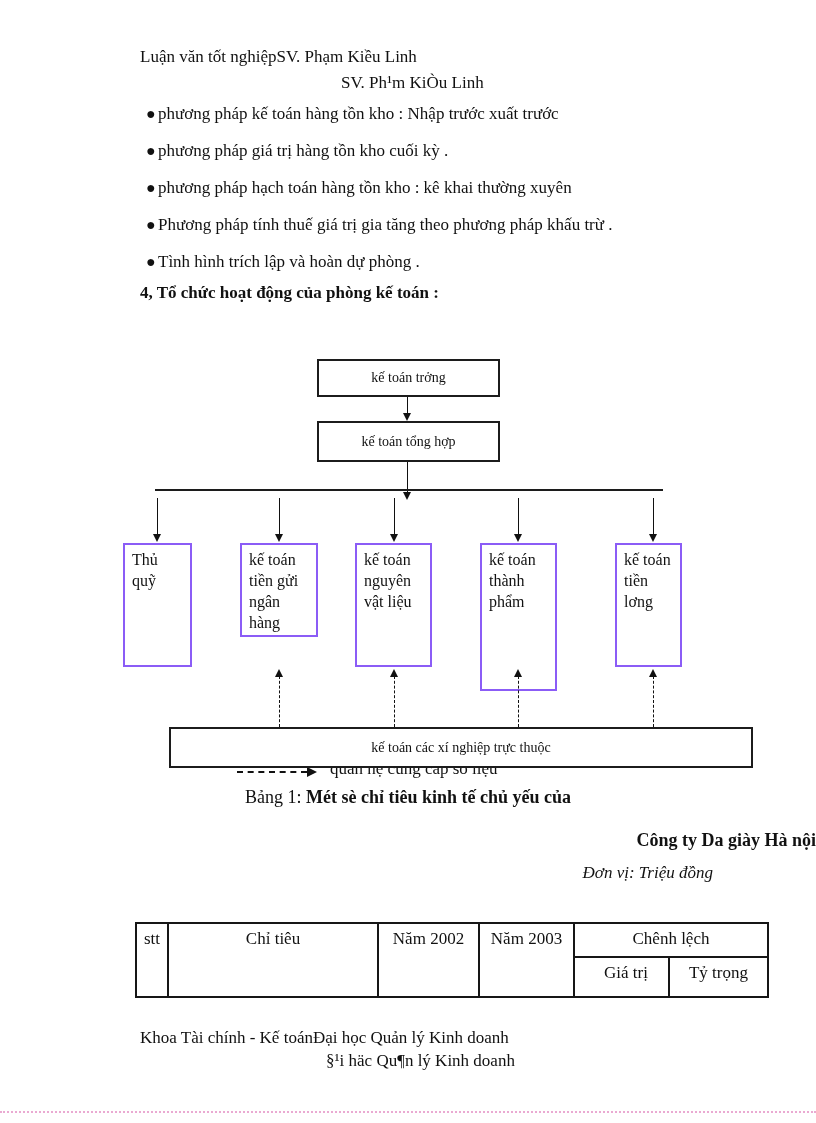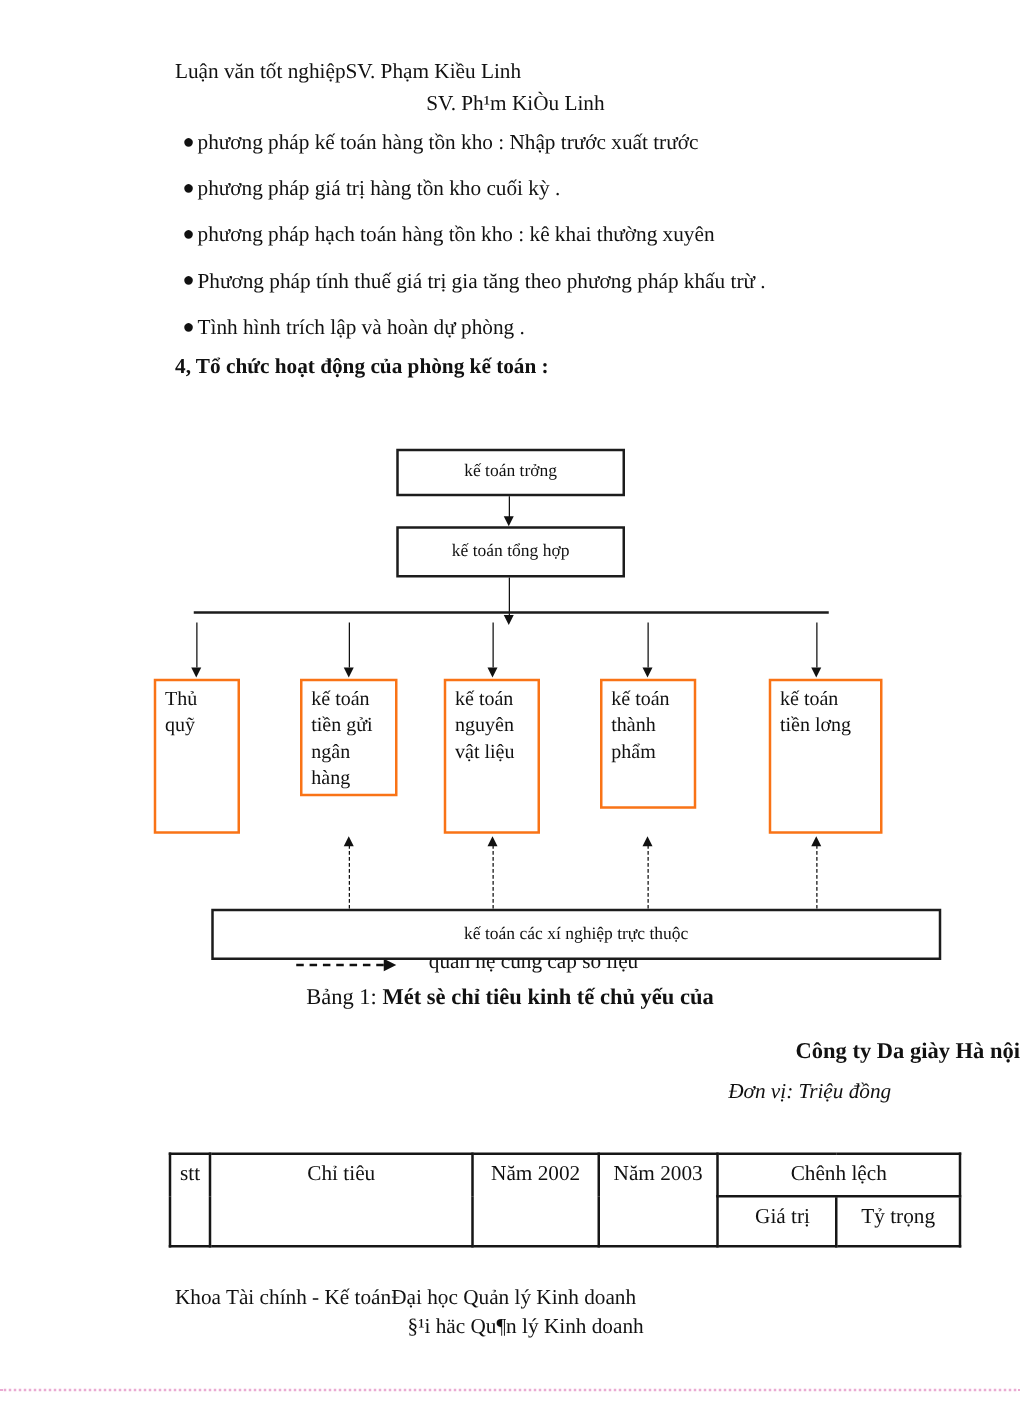--- a/index.html
+++ b/index.html
@@ -16,39 +16,39 @@
   .bullets .dot { width:18px; flex:0 0 18px; font-size:16px; padding-left:6px; }
   .sec-heading { left:140px; top:283px; font-size:17px; font-weight:bold; }
 
   .chart { left:0; top:340px; width:816px; height:450px; }
   .obox {
     position:absolute; border:2px solid #1c1c1c; background:#fff;
     display:flex; align-items:center; justify-content:center;
     font-size:14px; text-align:center;
   }
   .dbox {
-    position:absolute; border:2px solid #f97316; background:#fff;
+    position:absolute; border:2px solid #8b5cf6; background:#fff;
     font-size:16px; line-height:1.32; padding:4px 7px 0 7px;
   }
   .vl  { position:absolute; width:0; border-left:1.6px solid #111; }
   .vld { position:absolute; width:0; border-left:1.6px dashed #111; }
   .hline { position:absolute; height:0; border-top:2px solid #1c1c1c; }
   .ah-down { position:absolute; width:0; height:0;
     border-left:4.5px solid transparent; border-right:4.5px solid transparent;
     border-top:8px solid #111; }
   .ah-up { position:absolute; width:0; height:0;
     border-left:4.5px solid transparent; border-right:4.5px solid transparent;
     border-bottom:8px solid #111; }
   .widebox { z-index:2; }
   .legend { position:absolute; left:237px; top:419px; z-index:1; display:flex; font-size:17px; }
   .legend .dash { width:70px; height:0; border-top:2.5px dashed #111; margin-top:12px; }
   .legend .ah-right { width:0; height:0; margin-top:8px;
     border-top:5px solid transparent; border-bottom:5px solid transparent;
     border-left:10px solid #111; }
-  .legend .lbl { margin-left:26px; }
+  .legend .lbl { margin-left:13px; }
 
   .cap1 { left:0; top:787px; width:816px; text-align:center; font-size:18px; }
   .cap1 b { font-weight:bold; }
   .cap2 { left:0; top:830px; width:816px; text-align:right; font-size:18px; font-weight:bold; }
   .unit { right:103px; top:863px; font-size:17px; font-style:italic; }
 
   table.summary { position:absolute; left:135px; top:922px; border-collapse:collapse; table-layout:fixed; }
   table.summary td { border:2px solid #161616; font-size:17px; text-align:center;
     vertical-align:top; padding-top:5px; }
   td.c-stt { width:32px; } td.c-chitieu { width:210px; }
@@ -112,22 +112,22 @@
   <div class="vl" style="left:394px; top:158px; height:36px;"></div>
   <div class="ah-down" style="left:390px; top:194px;"></div>
   <div class="vl" style="left:518px; top:158px; height:36px;"></div>
   <div class="ah-down" style="left:514px; top:194px;"></div>
   <div class="vl" style="left:653px; top:158px; height:36px;"></div>
   <div class="ah-down" style="left:649px; top:194px;"></div>
 
   <div class="dbox" style="left:123px; top:203px; width:69px; height:124px;">Thủ quỹ</div>
   <div class="dbox" style="left:240px; top:203px; width:78px; height:94px;">kế toán tiền gửi ngân hàng</div>
   <div class="dbox" style="left:355px; top:203px; width:77px; height:124px;">kế toán nguyên vật liệu</div>
-  <div class="dbox" style="left:480px; top:203px; width:77px; height:104px;">kế toán thành phẩm</div>
-  <div class="dbox" style="left:615px; top:203px; width:91px; height:124px;">kế toán tiền lơng</div>
+  <div class="dbox" style="left:480px; top:203px; width:77px; height:148px;">kế toán thành phẩm</div>
+  <div class="dbox" style="left:615px; top:203px; width:67px; height:124px;">kế toán tiền lơng</div>
 
   <div class="ah-up" style="left:275px; top:329px;"></div>
   <div class="vld" style="left:279px; top:336px; height:51px;"></div>
   <div class="ah-up" style="left:390px; top:329px;"></div>
   <div class="vld" style="left:394px; top:336px; height:51px;"></div>
   <div class="ah-up" style="left:514px; top:329px;"></div>
   <div class="vld" style="left:518px; top:336px; height:51px;"></div>
   <div class="ah-up" style="left:649px; top:329px;"></div>
   <div class="vld" style="left:653px; top:336px; height:51px;"></div>
 

